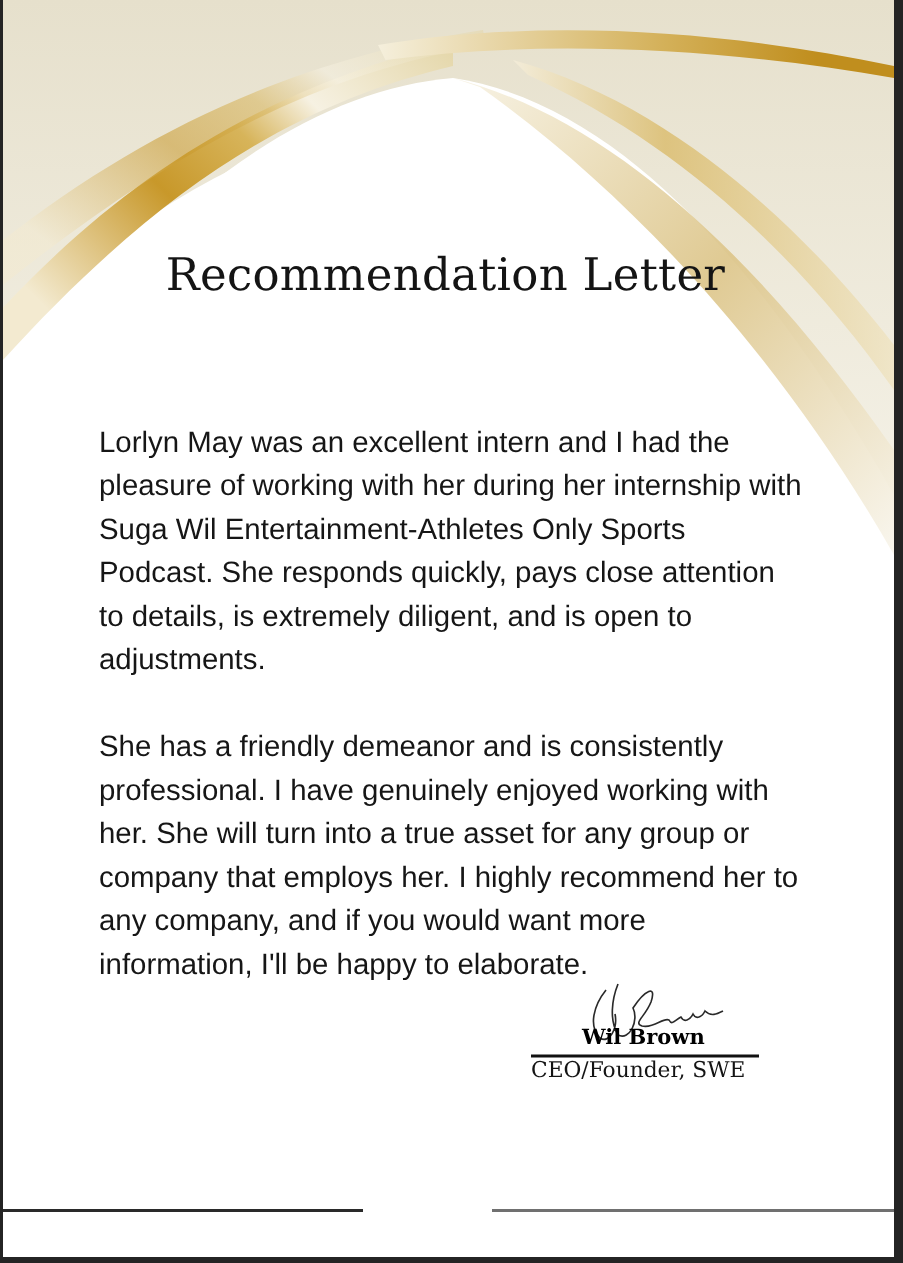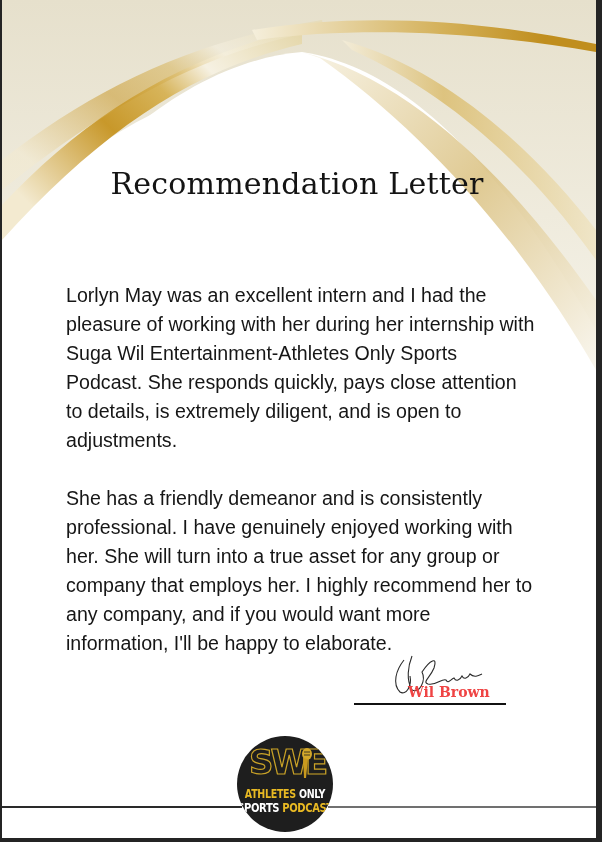--- a/index.html
+++ b/index.html
@@ -53,22 +53,21 @@
   .signature {
     position: absolute;
     left: 380px; top: 650px;
     width: 110px; height: 52px;
   }
   .sig-name {
     position: absolute;
     left: 386px; top: 684px;
     font-family: "DejaVu Serif", serif;
     font-size: 14px; font-weight: bold;
-    color: #ef4444;
-    margin-left: 20px;
+    color: #000000;
   }
   .sig-rule {
     position: absolute;
     left: 352px; top: 703px;
     width: 152px; height: 2px;
     background: #111;
   }
   .sig-title {
     position: absolute;
     left: 352px; top: 706px;
@@ -177,34 +176,19 @@
 
 
   <p class="body-text p2">She has a friendly demeanor and is consistently professional. I have genuinely enjoyed working with her. She will turn into a true asset for any group or company that employs her. I highly recommend her to any company, and if you would want more information, I'll be happy to elaborate.</p>
   <p class="body-text p1">Lorlyn May was an excellent intern and I had the pleasure of working with her during her internship with Suga Wil Entertainment-Athletes Only Sports Podcast. She responds quickly, pays close attention to details, is extremely diligent, and is open to adjustments.</p>
 
   <svg class="signature" viewBox="0 0 110 52">
     <path d="M22 10 C 14 20, 10 34, 18 42 C 24 46, 30 36, 28 26 M 30 6 C 26 16, 24 30, 30 40 C 38 44, 44 30, 40 22 C 48 10, 56 6, 52 18 C 48 28, 40 32, 46 34 C 54 36, 60 28, 64 30 C 66 34, 68 30, 72 28 C 74 32, 78 30, 80 26 C 82 30, 86 28, 88 24 C 92 28, 96 26, 100 24" fill="none" stroke="#2a2a2a" stroke-width="1.1"></path>
   </svg>
   <div class="sig-name">Wil Brown</div>
   <div class="sig-rule"></div>
+  <div class="sig-title">CEO/Founder, SWE</div>
 
   <div class="footer-line-left"></div>
   <div class="footer-line-right"></div>
 
-  <div class="logo">
-    <div class="logo-swe">SWE</div>
-    <svg class="logo-mic" viewBox="0 0 14 32">
-      <ellipse cx="8" cy="6" rx="5" ry="6" fill="#d4a82a"></ellipse>
-      <path d="M4 10 L 9 11 L 7 30 L 5 30 Z" fill="#c99a1e"></path>
-      <path d="M5 4 H11 M5 7 H11" stroke="#1e1e1e" stroke-width="0.8"></path>
-    </svg>
-    <div class="logo-line1">
-      <span class="gold">ATHLETES</span>
-      <span class="white">ONLY</span>
-    </div>
-    <div class="logo-line2">
-      <span class="white">SPORTS</span>
-      <span class="gold">PODCAST</span>
-    </div>
-  </div>
 
 </div>
 
 </body></html>

